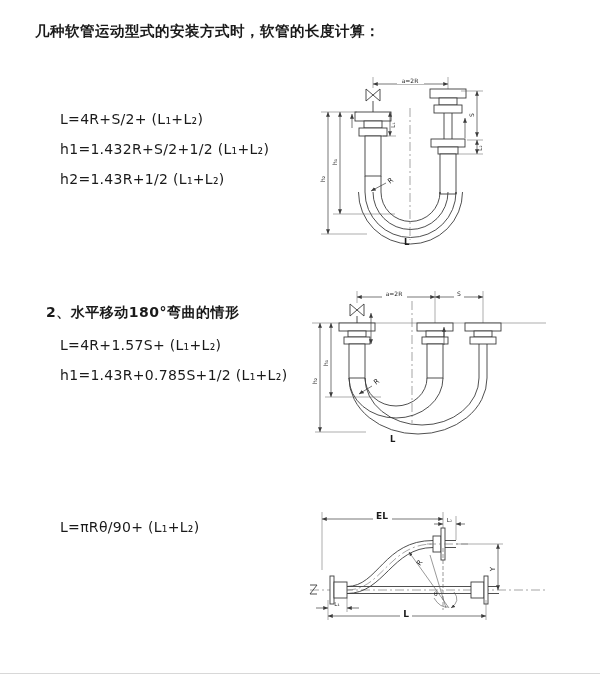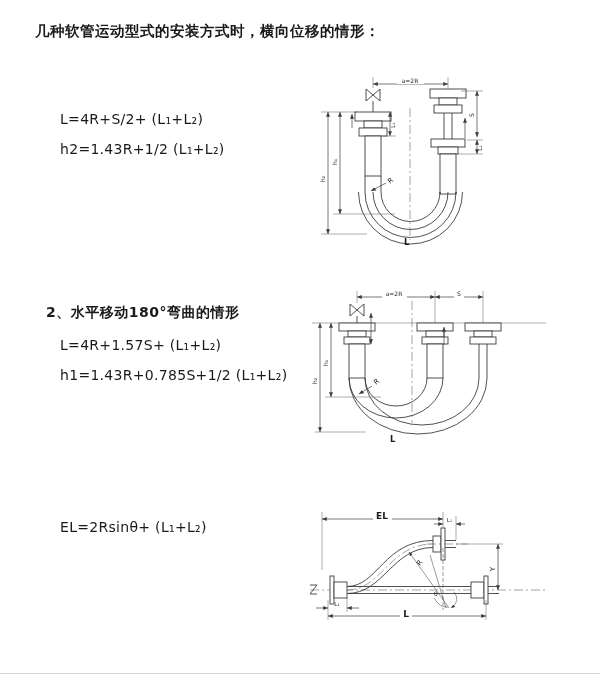--- a/index.html
+++ b/index.html
@@ -31,35 +31,36 @@
   svg text{fill:#1c1c1c;font-family:"DejaVu Sans","Liberation Sans",sans-serif;}
   .lbl-s{font-size:6px;}
   .lbl-xs{font-size:5.5px;}
   .lbl-m{font-size:7px;}
   .lbl-b{font-size:9px;font-weight:600;}
   .lbl-L{font-size:8.5px;font-weight:600;}
 </style>
 </head>
 <body>
 
-<div class="title">几种软管运动型式的安装方式时，横向位移的情形：</div>
+<div class="title">几种软管运动型式的安装方式时，软管的长度计算：</div>
 
 <div class="sec sec1">
   <div class="formula">L=4R+S/2+ (L₁+L₂)</div>
+  <div class="formula">h1=1.432R+S/2+1/2 (L₁+L₂)</div>
   <div class="formula">h2=1.43R+1/2 (L₁+L₂)</div>
 </div>
 
 <div class="sec sec2">
   <div class="heading">2、水平移动180°弯曲的情形</div>
   <div class="formula">L=4R+1.57S+ (L₁+L₂)</div>
   <div class="formula">h1=1.43R+0.785S+1/2 (L₁+L₂)</div>
 </div>
 
 <div class="sec sec3">
-  <div class="formula">EL=2Rsinθ+ (L₁+L₂)</div>
+  <div class="formula">L=πRθ/90+ (L₁+L₂)</div>
 </div>
 
 <svg id="d1" class="diag" width="250" height="196" viewBox="0 0 250 196">
   <defs>
     <pattern id="hx1" width="3.5" height="3.5" patternUnits="userSpaceOnUse">
       <path d="M0,3.5 L3.5,0 M0,0 L3.5,3.5" stroke="#666" stroke-width="0.5"></path>
     </pattern>
     <marker id="m1" viewBox="0 0 10 10" refX="9" refY="5" markerWidth="7.5" markerHeight="7.5" orient="auto-start-reverse">
       <path d="M0,1.2 L9,5 L0,8.8 z" fill="#3c3c3c"></path>
     </marker>

